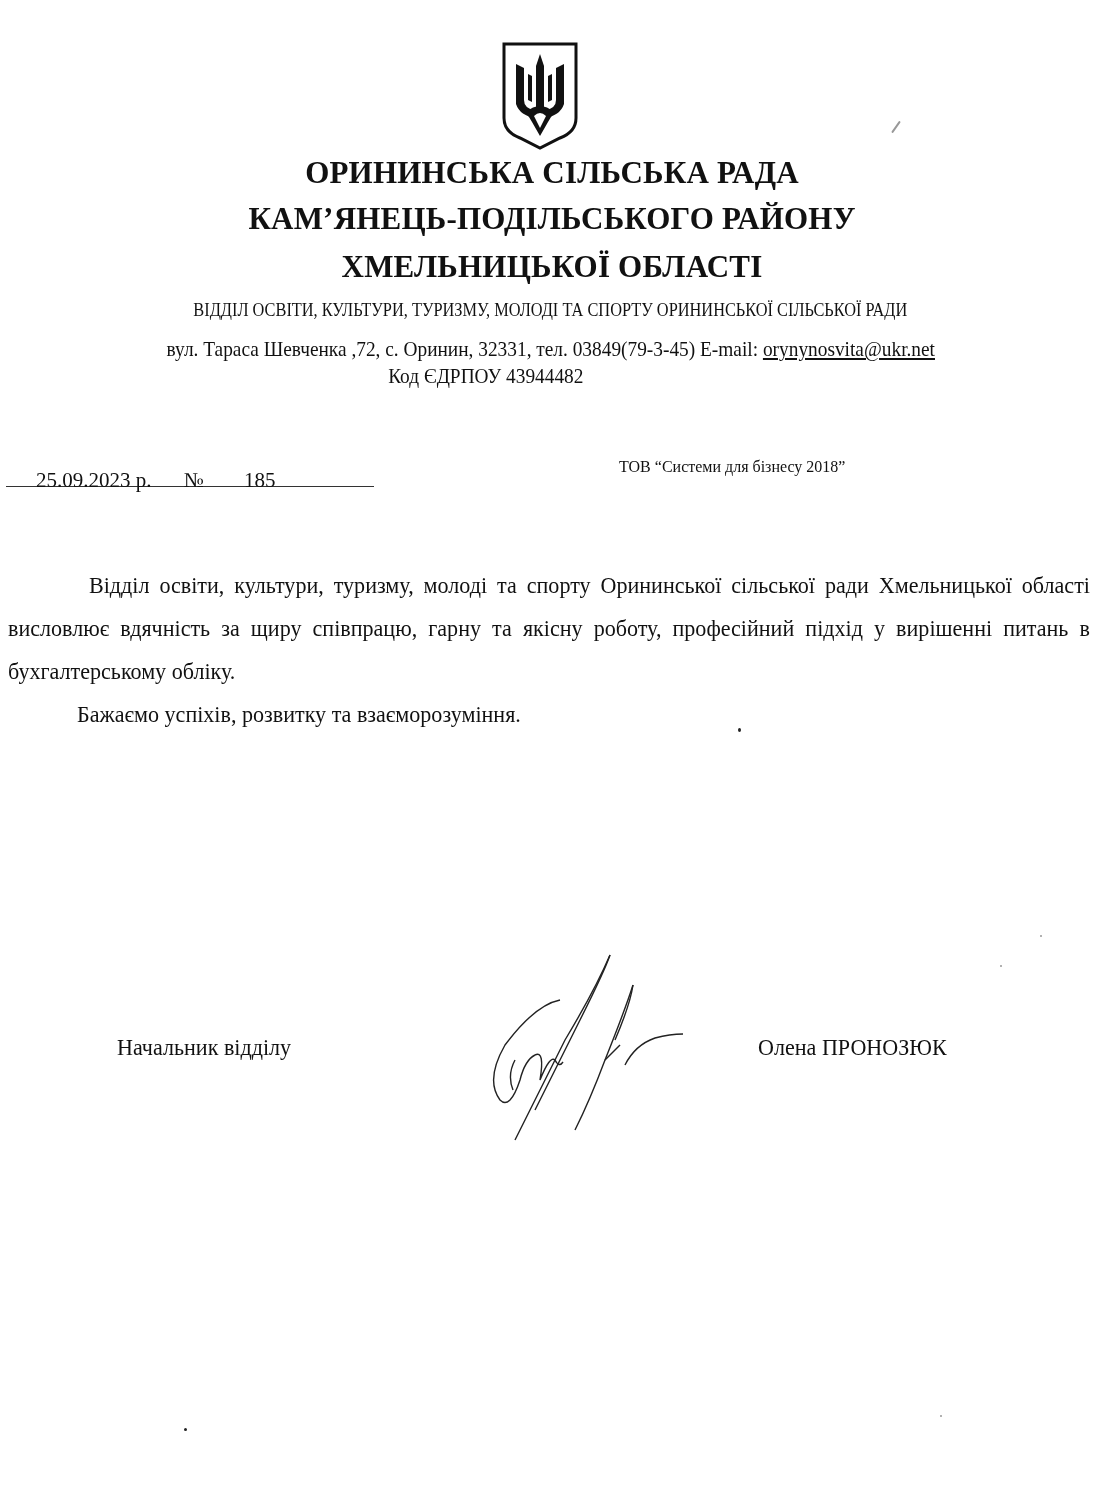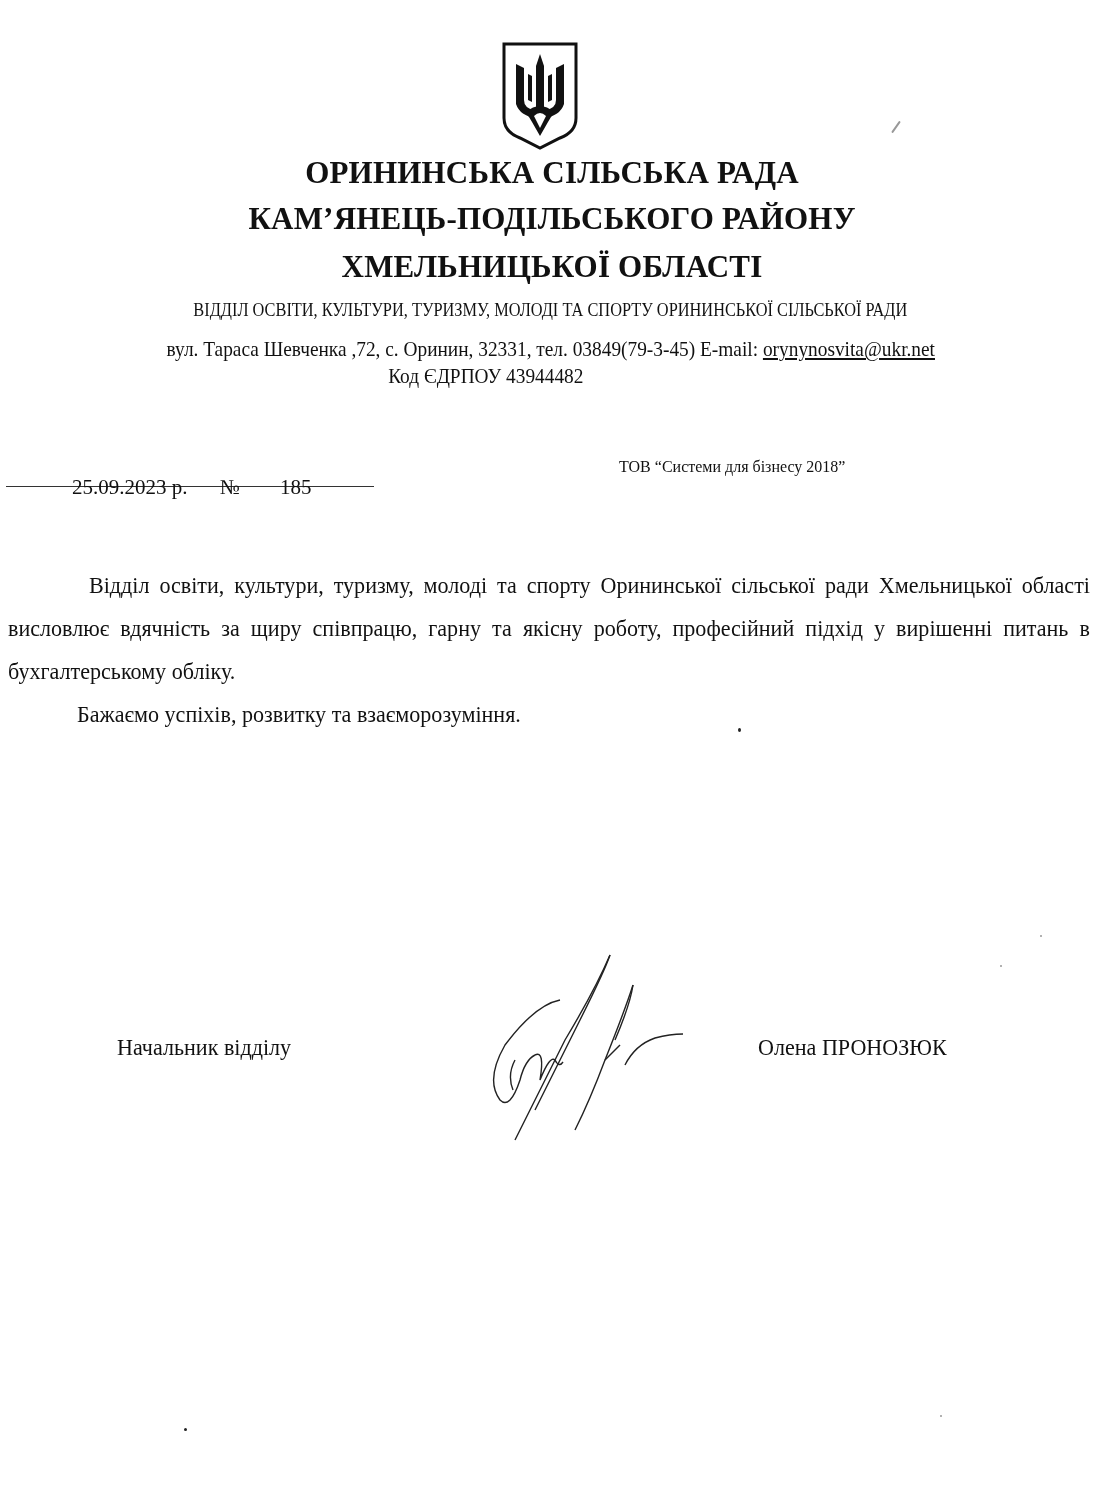--- a/index.html
+++ b/index.html
@@ -6,21 +6,21 @@
   body { width: 1104px; height: 1495px; position: relative; overflow: hidden;
          font-family: "Liberation Serif", serif; color: #111; }
   .abs { position: absolute; }
   .coat { left: 500px; top: 40px; width: 80px; height: 110px; }
   .h1 { left: 0; width: 1104px; text-align: center; font-weight: bold; font-size: 31px; letter-spacing: 0.2px; white-space: nowrap; }
   .dept { left: 0; width: 1104px; text-align: center; font-size: 19px; top: 299px; white-space: nowrap; transform: scaleX(0.86); transform-origin: 540px 0; }
   .addr { left: 0; width: 1104px; text-align: center; font-size: 21.5px; top: 337px; white-space: nowrap; transform: scaleX(0.9); transform-origin: 540px 0; }
   .addr .email { text-decoration: underline; }
   .code { left: 0; width: 1104px; text-align: center; font-size: 21.5px; top: 364px; white-space: nowrap; transform: scaleX(0.9); transform-origin: 475px 0; padding-right: 130px; box-sizing: border-box; }
   .regline { left: 6px; top: 460px; width: 368px; height: 26px; border-bottom: 1.5px solid #333; font-size: 21px; white-space: nowrap; }
-  .regline span { position: absolute; top: 15px; margin-left: 36px; }
+  .regline span { position: absolute; top: 8px; }
   .recipient { left: 619px; top: 458px; font-size: 16px; white-space: nowrap; }
   .body-text { left: 8px; width: 1082px; top: 564px; font-size: 24px; line-height: 43px; text-align: justify; }
   .body-text p { margin: 0; transform: scaleX(0.92); transform-origin: left 0; width: 1176px; }
   .p1 { text-indent: 88px; text-align-last: left; }
   .p2 { text-indent: 75px; }
   .sig-title { left: 117px; top: 1034px; font-size: 24px; white-space: nowrap; transform: scaleX(0.92); transform-origin: left 0; }
   .sig-name { left: 758px; top: 1034px; font-size: 24px; white-space: nowrap; transform: scaleX(0.92); transform-origin: left 0; }
   .signature { left: 455px; top: 950px; width: 230px; height: 200px; }
   .speck { position: absolute; background: #999; border-radius: 50%; }
 </style>

